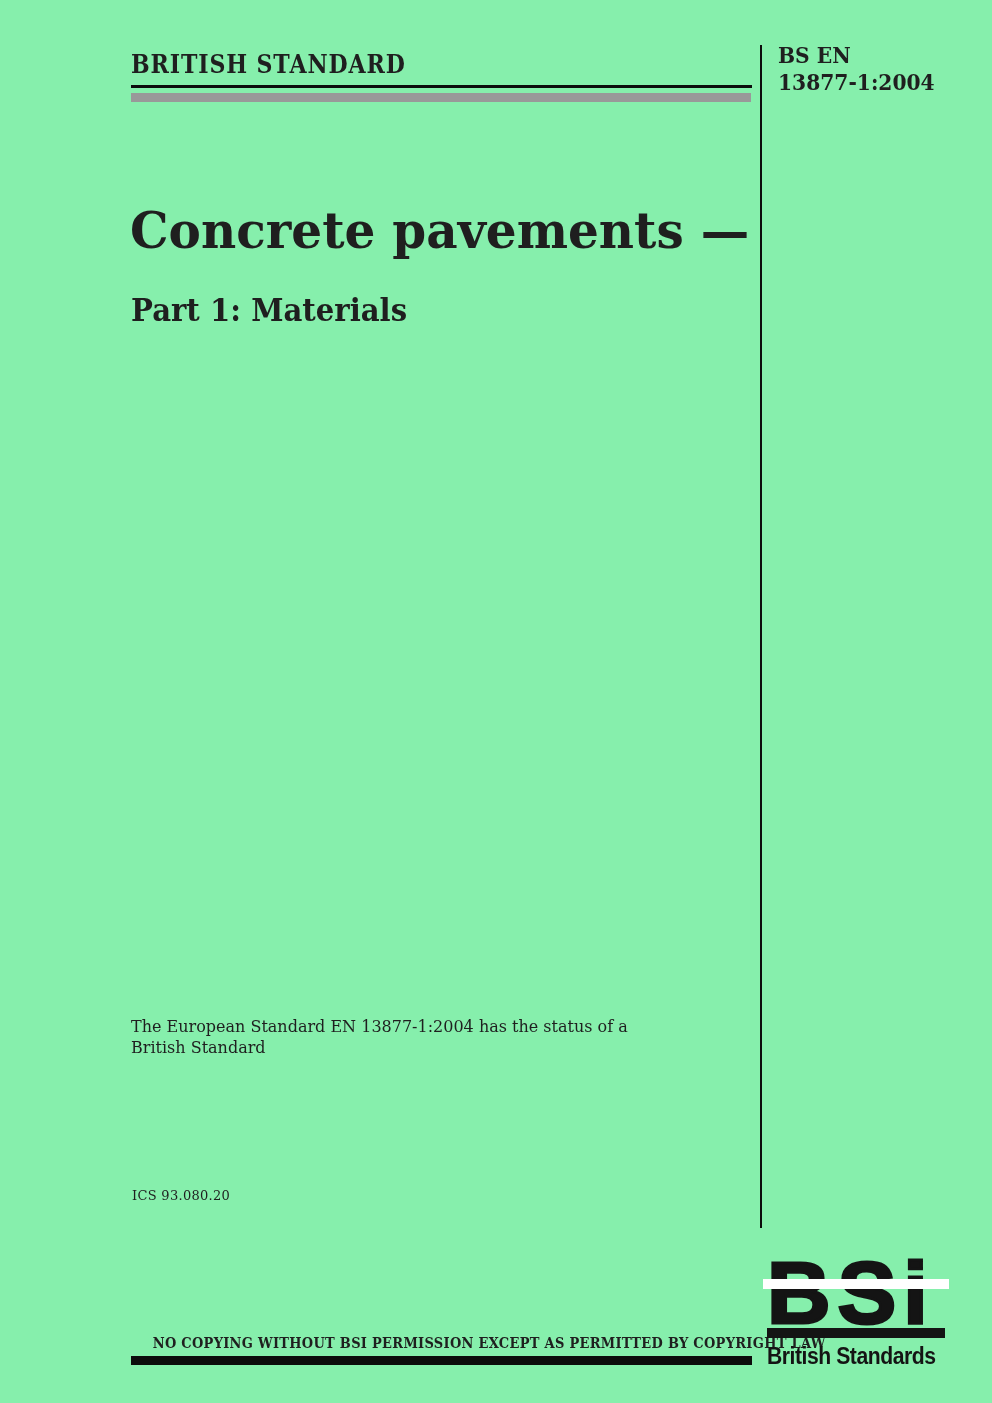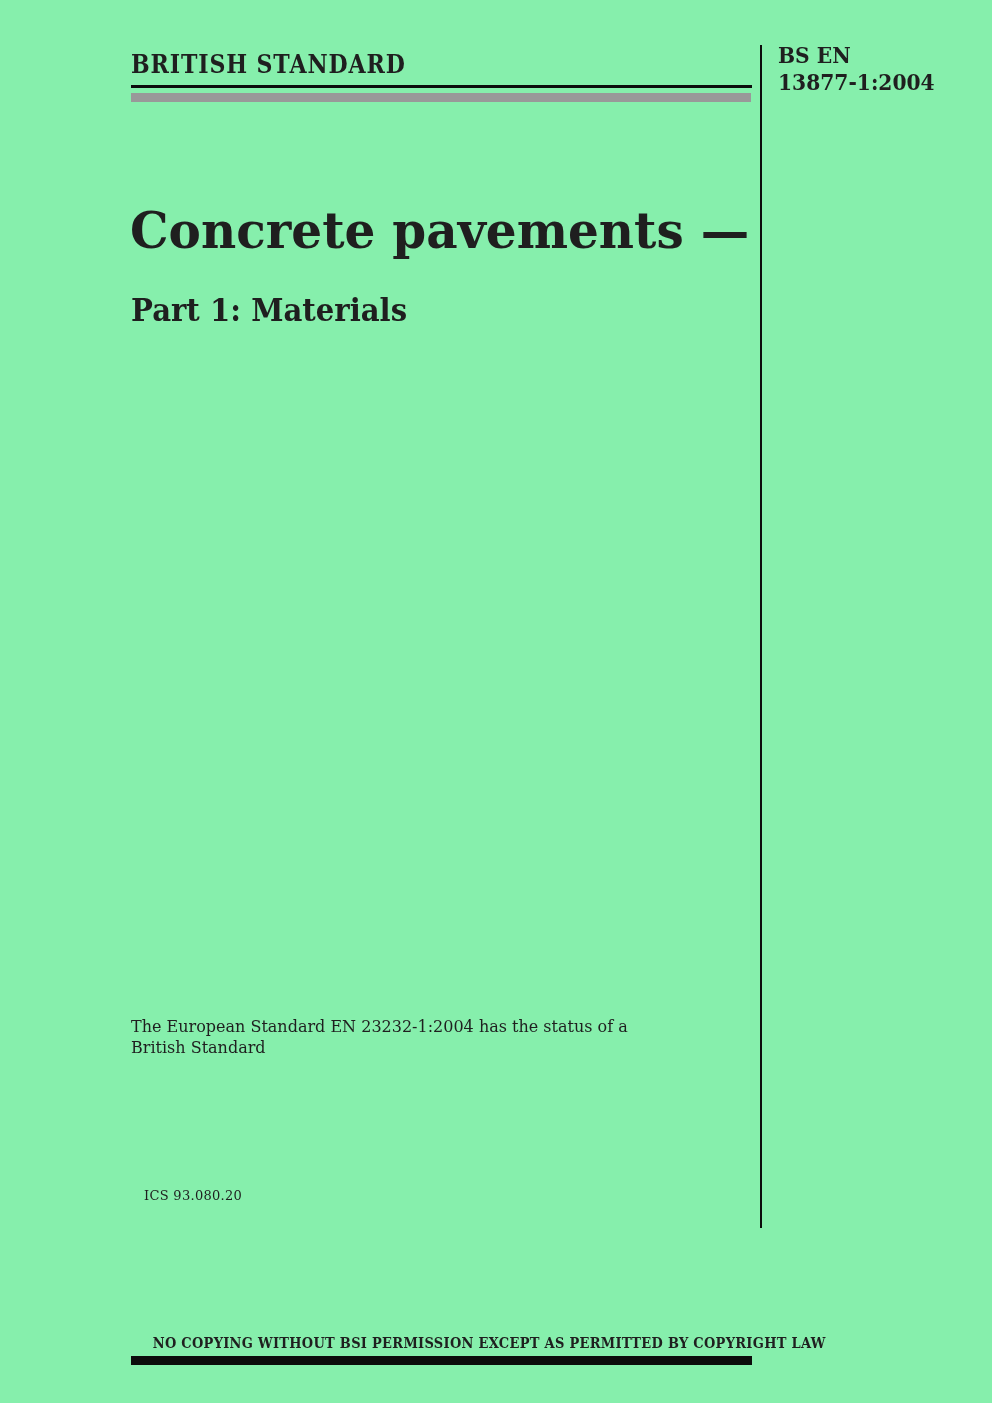--- a/index.html
+++ b/index.html
@@ -99,21 +99,20 @@
   }
   .status-note span { display: block; }
 
   
   .ics-code {
     position: absolute;
     left: 132px;
     top: 1188px;
     font-size: 13px;
     letter-spacing: 0.3px;
-    margin-left: 12px;
   }
 
   
   .footer-notice {
     position: absolute;
     left: 131px;
     top: 1335px;
     width: 621px;
     text-align: center;
     font-size: 14px;
@@ -194,23 +193,31 @@
   <div class="standard-ref">
     <span>BS EN</span>
     <span>13877-1:2004</span>
   </div>
 
   <div class="doc-title">Concrete pavements —</div>
 
   <div class="doc-part">Part 1: Materials</div>
 
   <div class="status-note">
-    <span>The European Standard EN 23232-1:2004 has the status of a</span>
+    <span>The European Standard EN 13877-1:2004 has the status of a</span>
     <span>British Standard</span>
   </div>
 
   <div class="ics-code">ICS 93.080.20</div>
 
   <div class="footer-notice">NO COPYING WITHOUT BSI PERMISSION EXCEPT AS PERMITTED BY COPYRIGHT LAW</div>
   <div class="footer-bar"></div>
 
+  <div class="bsi-logo">
+    <div class="bsi-acronym">
+      <span>BSi</span>
+      <div class="bsi-stripe"></div>
+    </div>
+    <div class="bsi-bar"></div>
+    <div class="bsi-caption">British Standards</div>
+  </div>
 
 </div>
 
 </body></html>

